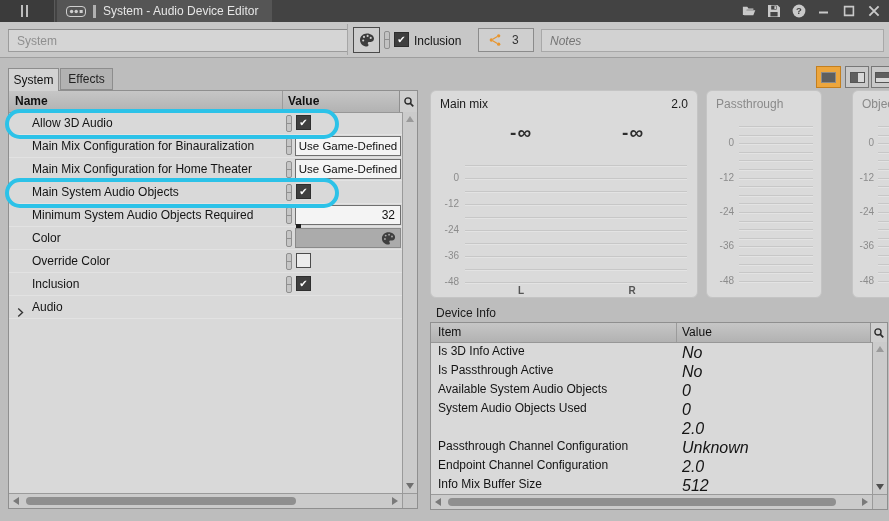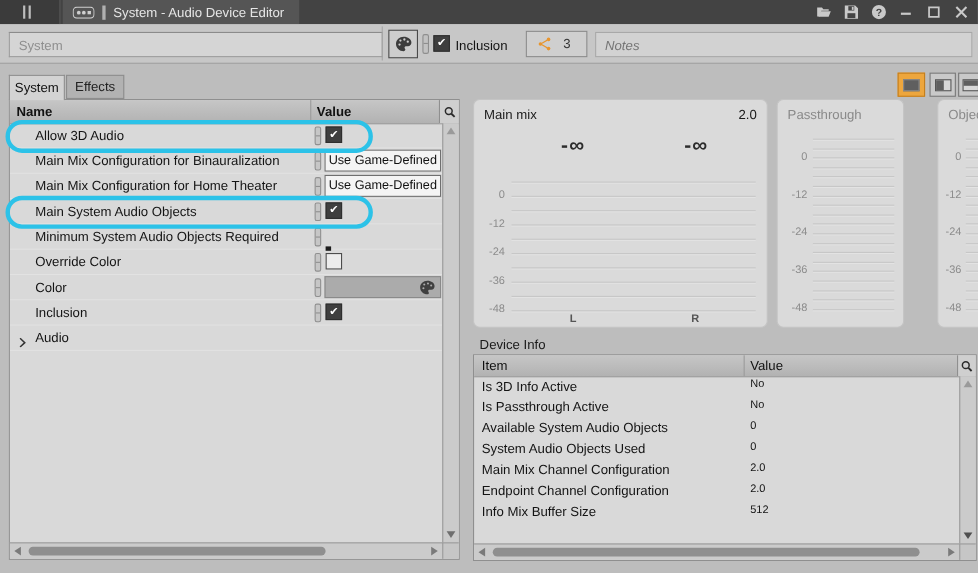--- a/index.html
+++ b/index.html
@@ -98,21 +98,21 @@
   .slabel{position:absolute;font-size:10px;color:#8c8c8c;text-align:right;}
   .chan{position:absolute;font-size:10px;font-weight:700;color:#555;width:20px;text-align:center;}
   
   .di-label{position:absolute;left:436px;top:306px;font-size:12px;color:#1a1a1a;}
   .di-table{position:absolute;left:430px;top:322px;width:458px;height:188px;background:#d9d9d9;border:1px solid #8f8f8f;box-sizing:border-box;}
   .di-header{position:absolute;left:0;top:0;right:0;height:19px;background:linear-gradient(#c6c6c6,#b2b2b2);border-bottom:1px solid #979797;}
   .di-header .h-label{position:absolute;top:2px;font-size:12px;color:#111;}
   .di-body{position:absolute;left:0;top:19px;right:15px;bottom:15px;overflow:hidden;}
   .drow{position:relative;height:19px;}
   .drow .ditem{position:absolute;left:7px;top:2px;font-size:12px;color:#141414;white-space:nowrap;}
-  .drow .dval{position:absolute;left:251px;top:2px;font-size:10px;color:#141414;white-space:nowrap;}
+  .drow .dval{position:absolute;left:251px;top:2px;font-size:16px;color:#141414;white-space:nowrap;font-style:italic;}
   .di-table .vscroll{top:19px;}
 </style>
 </head>
 <body>
 
 <div class="window">
 
   <div class="titlebar">
     <div class="grip">
       <span class="gripbar" style="left:21px"></span>
@@ -237,39 +237,40 @@
           <div class="vcell dropdown">Use Game-Defined</div>
         </div>
         <div class="prow">
           <div class="vhandle"></div>
           <span class="pname">Main System Audio Objects</span>
           <span class="cb checked"></span>
         </div>
         <div class="prow">
           <div class="vhandle"></div>
           <span class="pname">Minimum System Audio Objects Required</span>
+          <div class="vcell numcell">32</div>
           <span class="slider-dot"></span>
-        </div>
-        <div class="prow">
-          <div class="vhandle"></div>
-          <span class="pname">Override Color</span>
-          <span class="cb"></span>
         </div>
         <div class="prow">
           <div class="vhandle"></div>
           <span class="pname">Color</span>
           <div class="vcell colorcell">
             <svg viewBox="0 0 16 16">
               <path d="M8 1.4C4.1 1.4 1 4.3 1 7.9s3.1 6.6 7 6.6c.9 0 1.5-.6 1.5-1.4 0-.4-.2-.7-.4-1-.2-.2-.3-.5-.3-.8 0-.8.6-1.3 1.4-1.3h1.6c2 0 3.2-1.6 3.2-3.4C15 3.7 11.9 1.4 8 1.4z" fill="#3f3f3f"></path>
               <circle cx="5" cy="4.9" r="1" fill="#ababab"></circle>
               <circle cx="8.6" cy="3.9" r="1" fill="#ababab"></circle>
               <circle cx="11.7" cy="5.9" r="1" fill="#ababab"></circle>
               <circle cx="4.2" cy="8.5" r="1" fill="#ababab"></circle>
             </svg>
           </div>
+        </div>
+        <div class="prow">
+          <div class="vhandle"></div>
+          <span class="pname">Override Color</span>
+          <span class="cb"></span>
         </div>
         <div class="prow">
           <div class="vhandle"></div>
           <span class="pname">Inclusion</span>
           <span class="cb checked"></span>
         </div>
         <div class="prow">
           <span class="chev"><svg viewBox="0 0 8 8" width="9" height="9">
               <path d="M2 0.5 L5.8 4 L2 7.5" fill="none" stroke="#333" stroke-width="1.2"></path>
             </svg></span>
@@ -392,22 +393,25 @@
         </div>
         <div class="drow">
           <span class="ditem">Available System Audio Objects</span>
           <span class="dval">0</span>
         </div>
         <div class="drow">
           <span class="ditem">System Audio Objects Used</span>
           <span class="dval">0</span>
         </div>
         <div class="drow">
-          <span class="ditem">Main Mix Channel Configuration</span>
           <span class="dval">2.0</span>
+        </div>
+        <div class="drow">
+          <span class="ditem">Passthrough Channel Configuration</span>
+          <span class="dval">Unknown</span>
         </div>
         <div class="drow">
           <span class="ditem">Endpoint Channel Configuration</span>
           <span class="dval">2.0</span>
         </div>
         <div class="drow">
           <span class="ditem">Info Mix Buffer Size</span>
           <span class="dval">512</span>
         </div>
       </div>

